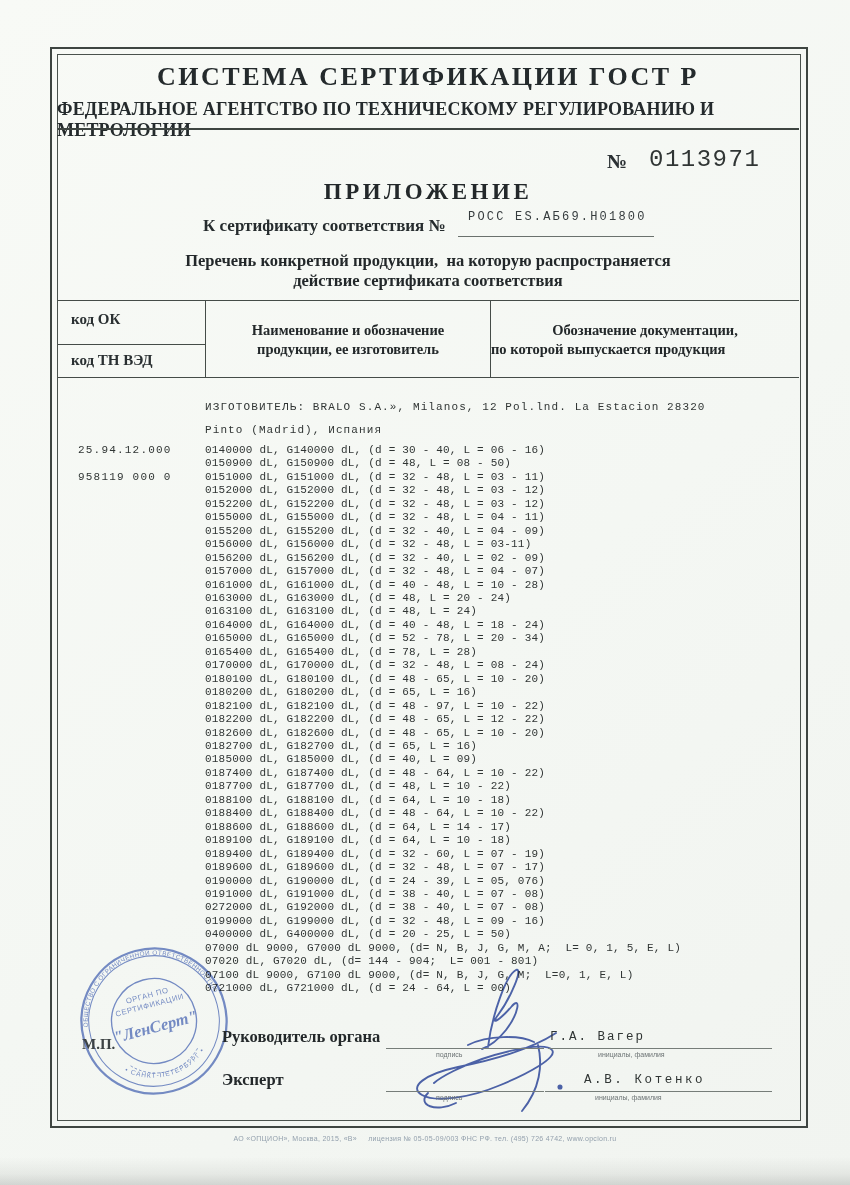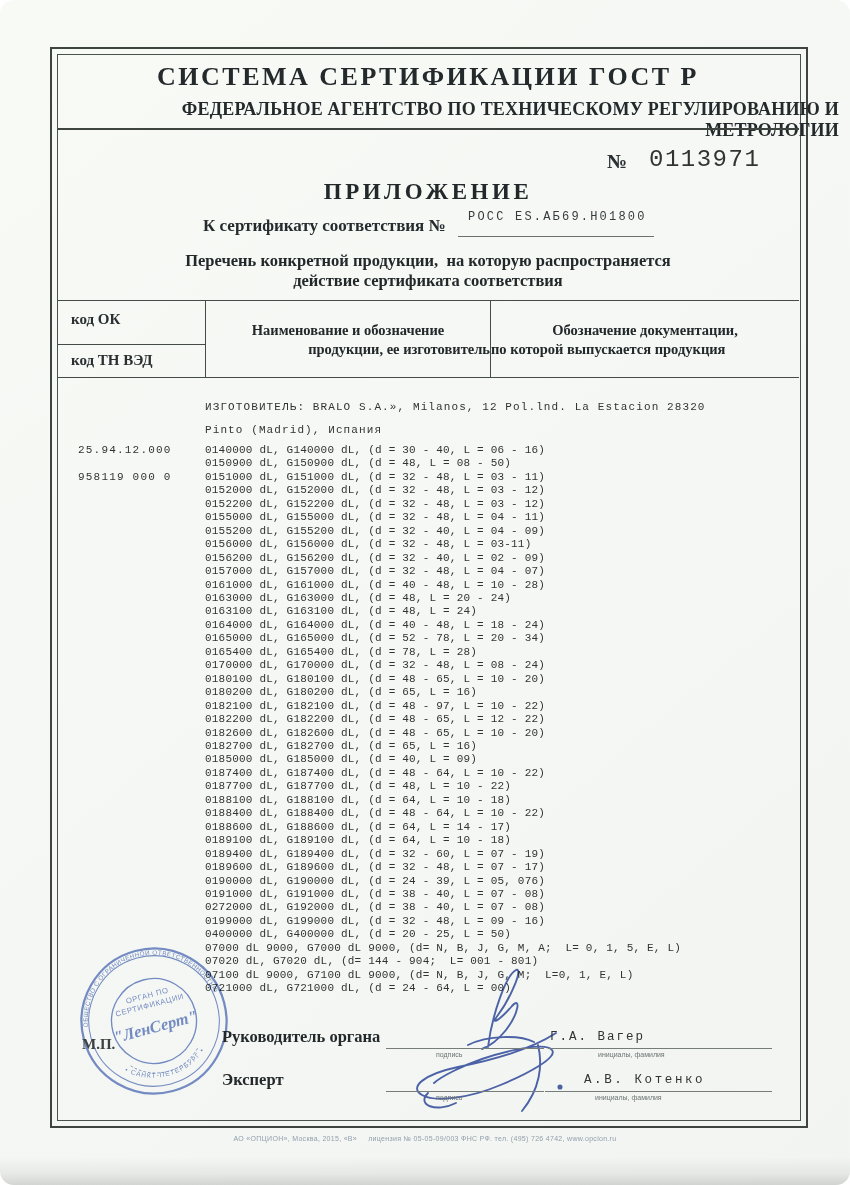--- a/index.html
+++ b/index.html
@@ -1,35 +1,35 @@
 <!DOCTYPE html>
 <html><head>
 <meta charset="utf-8">
 <style>
   html,body { margin:0; padding:0; background:#ffffff; }
   .scan {
     position:relative; width:850px; height:1185px; overflow:hidden;
     background:linear-gradient(140deg, #f8faf6 0%, #f4f7f3 55%, #f1f4f0 100%);
-    font-family:"Liberation Serif", serif; color:#23282a;border-radius:14px;
+    font-family:"Liberation Serif", serif; color:#23282a;
   }
   .scan::after {
     content:""; position:absolute; left:0; right:0; bottom:0; height:28px;
     background:linear-gradient(to bottom, rgba(0,0,0,0) 0%, rgba(110,115,110,0.10) 60%, rgba(90,95,92,0.22) 100%);
     pointer-events:none;
   }
   .abs { position:absolute; }
   
   .frame-outer { left:50px; top:47px; width:754px; height:1077px; border:2px solid #3e4541; }
   .frame-inner { left:57px; top:54px; width:742px; height:1065px; border:1px solid #4a524d; }
   .hdr-rule  { left:58px; top:128px; width:741px; height:2px; background:#3e4541; }
   
   .hdr1 { left:57px; top:62px; width:742px; text-align:center; font-weight:bold;
           font-size:26px; letter-spacing:2.5px; color:#242a2c; }
-  .hdr2 { left:57px; top:99px; width:742px; text-align:right; font-weight:bold;
-          font-size:18px; letter-spacing:0.2px; color:#242a2c;padding-left:40px; }
+  .hdr2 { left:57px; top:99px; width:742px; text-align:left; font-weight:bold;
+          font-size:18px; letter-spacing:0.2px; color:#242a2c; }
   .docnum-label { left:607px; top:150px; font-size:20px; font-weight:bold; color:#2b3134; }
   .docnum-value { left:649px; top:146px; font-family:"Liberation Mono", monospace;
                   font-size:24px; letter-spacing:1.5px; color:#c5303c; }
   .doc-title { left:57px; top:179px; width:742px; text-align:center; font-weight:bold;
                font-size:23px; letter-spacing:3.5px; color:#23282a; }
   .cert-label { left:203px; top:216px; font-size:17px; font-weight:bold; color:#262c2e; }
   .cert-number { left:468px; top:210px; font-family:"Liberation Mono", monospace;
                  font-size:12px; letter-spacing:2.2px; color:#363c3e; white-space:pre; }
   .cert-underline { left:458px; top:236px; width:196px; height:1px; background:#6a716d; }
   .subtitle1 { left:57px; top:251px; width:742px; text-align:center; font-weight:bold;
@@ -39,21 +39,21 @@
   
   .tbl-line { background:#454c48; }
   .tbl-top    { left:58px; top:300px; width:741px; height:1.4px; }
   .tbl-bottom { left:58px; top:377px; width:741px; height:1.4px; }
   .tbl-v1 { left:205px; top:300px; width:1.2px; height:78px; }
   .tbl-v2 { left:490px; top:300px; width:1.2px; height:78px; }
   .tbl-hdiv { left:58px; top:344px; width:147px; height:1.1px; }
   .th-ok    { left:71px; top:311px; font-size:15px; font-weight:bold; color:#2a3032; }
   .th-tnved { left:71px; top:352px; font-size:15px; font-weight:bold; color:#2a3032; }
   .th-c2a { left:206px; top:322px; width:284px; text-align:center; font-size:14.5px; font-weight:bold; }
-  .th-c2b { left:206px; top:341px; width:284px; text-align:right; font-size:14.5px; font-weight:bold; }
+  .th-c2b { left:206px; top:341px; width:284px; text-align:center; font-size:14.5px; font-weight:bold; }
   .th-c3a { left:491px; top:322px; width:308px; text-align:center; font-size:14.5px; font-weight:bold; }
   .th-c3b { left:491px; top:341px; width:308px; font-size:14.5px; font-weight:bold; }
   
   .mono { font-family:Liberation Mono, monospace; color:#303534; white-space:pre; }
   .mfr1 { left:205px; top:401px; font-size:11px; letter-spacing:1.1px; }
   .mfr2 { left:205px; top:418px; font-size:11px; letter-spacing:1.1px;margin-top:6px; }
   .code-ok    { left:78px; top:444px; font-size:11px; letter-spacing:1.2px; }
   .code-tnved { left:78px; top:471px; font-size:11px; letter-spacing:1.2px; }
   .products { left:205px; top:444px; }
   .prow { font-family:"Liberation Mono", monospace; color:#303534; white-space:pre;

